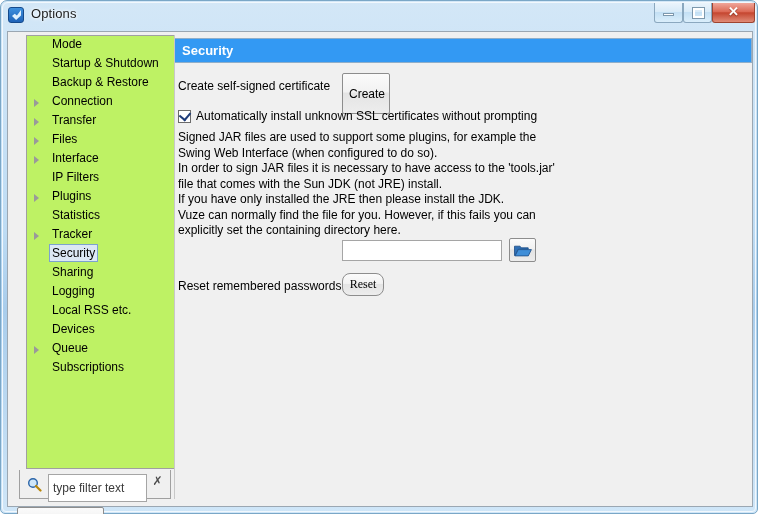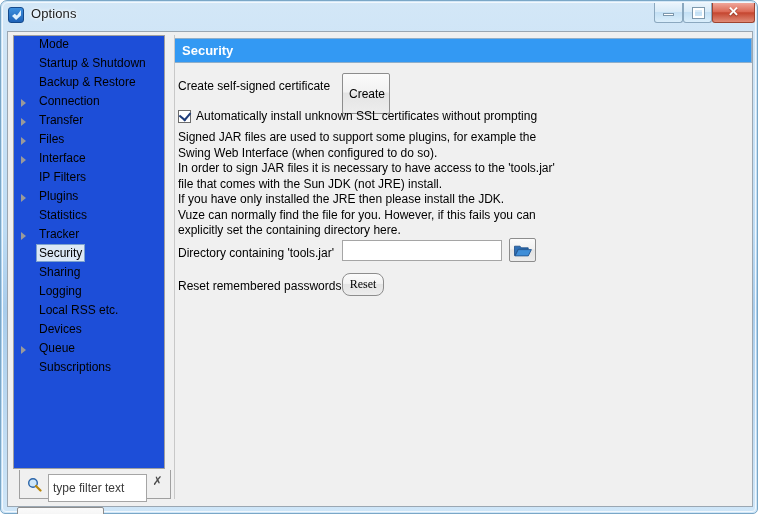--- a/index.html
+++ b/index.html
@@ -122,23 +122,23 @@
     left: 6px; top: 30px;
     width: 746px; height: 476px;
     background: #f0f0f0;
     border: 1px solid #9ba7b2;
     box-sizing: border-box;
   }
 
   
   #tree-panel {
     position: absolute;
-    left: 5px; top: 3px;
+    left: 18px; top: 3px;
     width: 152px; height: 434px;
-    background: #1d4ed8;
+    background: #bef264;
     border: 1px solid #a0a0a0;
     box-sizing: border-box;
     overflow: hidden;
   }
   .tree-item {
     position: relative;
     height: 19px;
     line-height: 19px;
     font-size: 12px;
     color: #000000;
@@ -431,21 +431,20 @@
       <div id="description-block">
           <div>Signed JAR files are used to support some plugins, for example the</div>
           <div>Swing Web Interface (when configured to do so).</div>
           <div>In order to sign JAR files it is necessary to have access to the 'tools.jar'</div>
           <div>file that comes with the Sun JDK (not JRE) install.</div>
           <div>If you have only installed the JRE then please install the JDK.</div>
           <div>Vuze can normally find the file for you. However, if this fails you can</div>
           <div>explicitly set the containing directory here.</div>
         </div>
 
-      <div class="row" id="dir-label">Directory containing 'tools.jar'</div>
       <input id="dir-input" type="text" placeholder="" style="">
       <div id="dir-browse-button">
         <svg class="folder" viewBox="0 0 18 13">
           <path d="M0.5 2.2 H6 L7.4 3.8 H14.2 V5.2 H4.4 L1.4 11.6 H0.5 Z" fill="#2f6fb5" stroke="#1d4d85" stroke-width="0.8" stroke-linejoin="round"></path>
           <path d="M4.2 5.6 H17.4 L14.3 11.9 H1.1 Z" fill="#3f8ed8" stroke="#1d4d85" stroke-width="0.8" stroke-linejoin="round"></path>
         </svg>
       </div>
 
       <div class="row" id="reset-label">Reset remembered passwords</div>
       <button id="reset-button">Reset</button>

